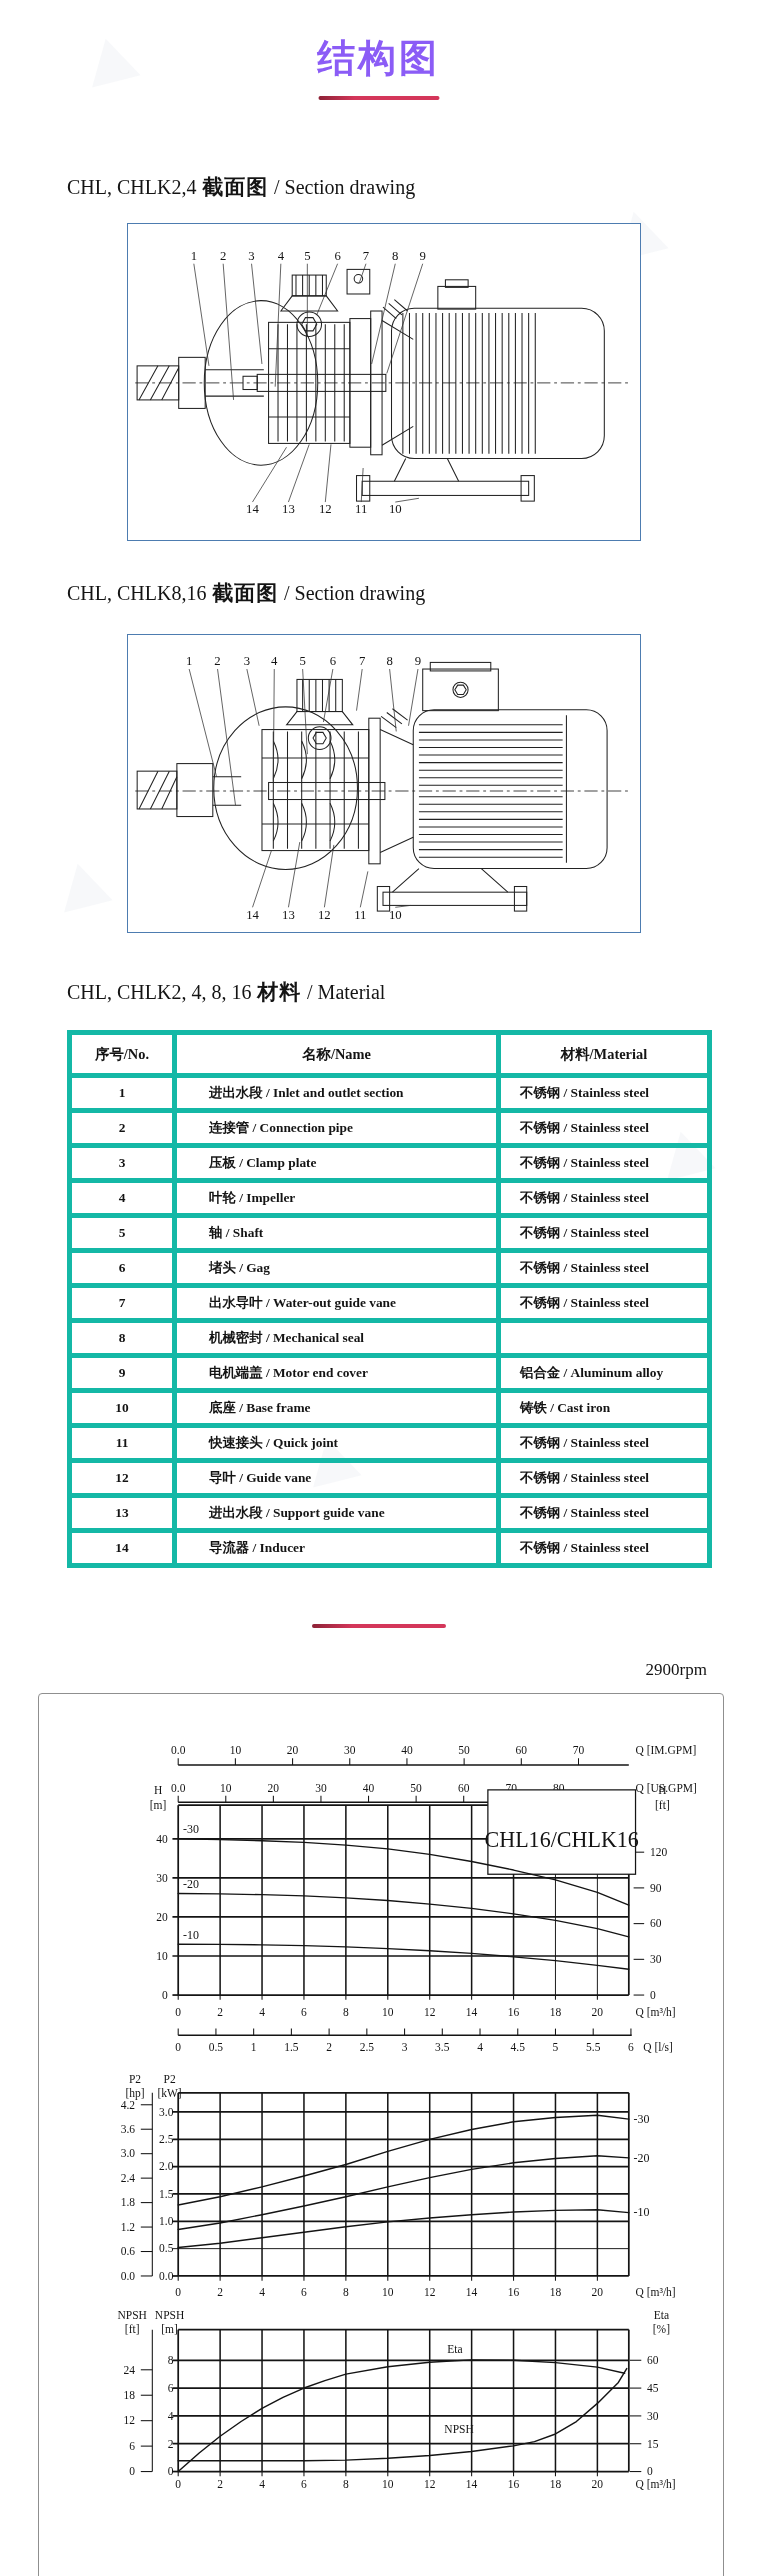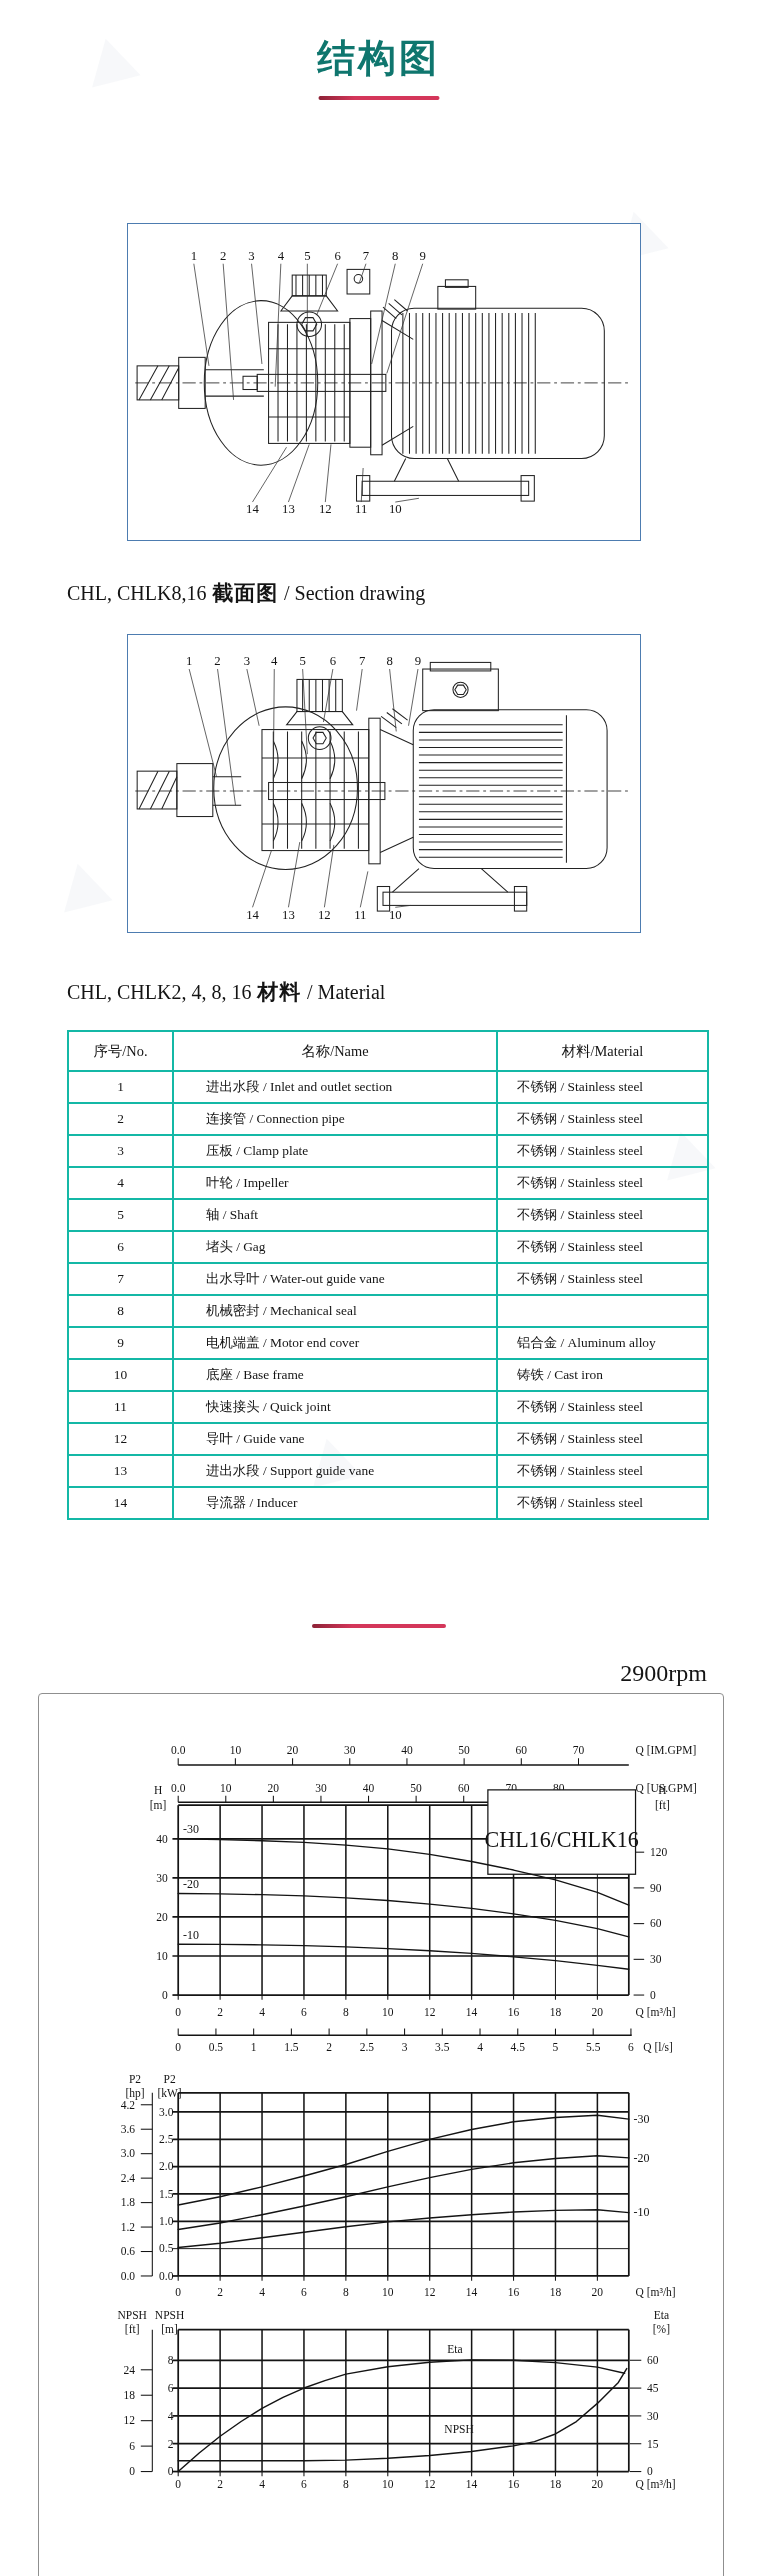--- a/index.html
+++ b/index.html
@@ -3,56 +3,59 @@
 <meta charset="utf-8">
 <style>
   html,body{margin:0;padding:0;background:#fff;}
   .page{position:relative;width:757px;height:2576px;background:#ffffff;overflow:hidden;
         font-family:"Liberation Serif",serif;color:#141414;}
   .wm{position:absolute;width:0;height:0;border-left:25px solid transparent;
       border-right:25px solid transparent;border-bottom:44px solid rgba(120,140,170,0.06);
       transform:rotate(-14deg);}
   .big-title{position:absolute;left:0;width:100%;text-align:center;
       font-family:"Liberation Sans",sans-serif;font-weight:bold;font-size:38px;
-      color:#0f766e;letter-spacing:2.9px;}
+      color:#8b5cf6;letter-spacing:2.9px;}
   .red-rule{position:absolute;left:50%;transform:translateX(-50%);width:121px;height:3.8px;
       background:linear-gradient(90deg,#8d2236,#d4365a 30%,#d4365a);border-radius:1.9px;}
   .sec-h{position:absolute;left:67px;font-size:20px;white-space:nowrap;}
   .sec-h .mod{margin-right:5.8px;}
   .sec-h b.cn{margin-right:5.8px;font-size:21px;letter-spacing:1px;}
   .draw-box{position:absolute;left:127px;width:514px;background:#fff;
       border:1.9px solid #4d7cb0;box-sizing:border-box;}
   .draw-box svg{display:block;}
   table.mat{position:absolute;left:67px;top:1030px;width:640px;border-collapse:collapse;
       border:1.9px solid #222;font-size:13.4px;table-layout:fixed;}
-  table.mat th,table.mat td{border:2px solid #14b8a6;font-weight:normal;}
+  table.mat th,table.mat td{border:5px solid #14b8a6;font-weight:bold;}
   table.mat th{height:36px;font-size:14.4px;text-align:center;}
   table.mat td{height:28px;}
   td.c0{text-align:center;}
   td.c1{padding-left:32px;}
   td.c2{padding-left:19px;}
-  .rpm{position:absolute;right:50px;top:1660px;font-size:24px;}
+  .rpm{position:absolute;right:50px;top:1660px;font-size:17px;}
   .perf-box{position:absolute;left:38px;top:1693px;width:686px;height:1074px;
       border:1.9px solid #8f8f8f;border-radius:4px;box-sizing:border-box;background:#fff;}
 </style>
 </head>
 <body>
 
 <div class="page">
 
   <div class="wm" style="left:86px;top:38px"></div>
   <div class="wm" style="left:614px;top:211px"></div>
   <div class="wm" style="left:58px;top:863px"></div>
   <div class="wm" style="left:661px;top:1131px"></div>
   <div class="wm" style="left:307px;top:1438px"></div>
   <div class="wm" style="left:652px;top:2013px"></div>
 
   <div class="big-title" style="top:33px">结构图</div>
   <div class="red-rule" style="top:96px"></div>
 
+  <div class="sec-h" style="top:173px">
+    <span class="mod">CHL, CHLK2,4</span><b class="cn">截面图</b><span>/ Section drawing</span>
+  </div>
 
   <div class="draw-box" style="top:223px;height:318px">
     <svg id="draw1" width="510" height="314" viewBox="0 0 536 332">
       <g stroke="#222" fill="none" stroke-width="1.1">
         <line x1="6" y1="168" x2="530" y2="168" stroke-dasharray="14 4 3 4" stroke-width="0.9"></line>
         <rect x="8" y="150" width="44" height="36"></rect>
         <path d="M10,186 L30,150 M22,186 L42,150 M34,186 L52,152"></path>
         <rect x="52" y="141" width="28" height="54"></rect>
         <path d="M80,154 L142,154 M80,182 L142,182"></path>
         <ellipse cx="139" cy="168" rx="60" ry="87"></ellipse>

